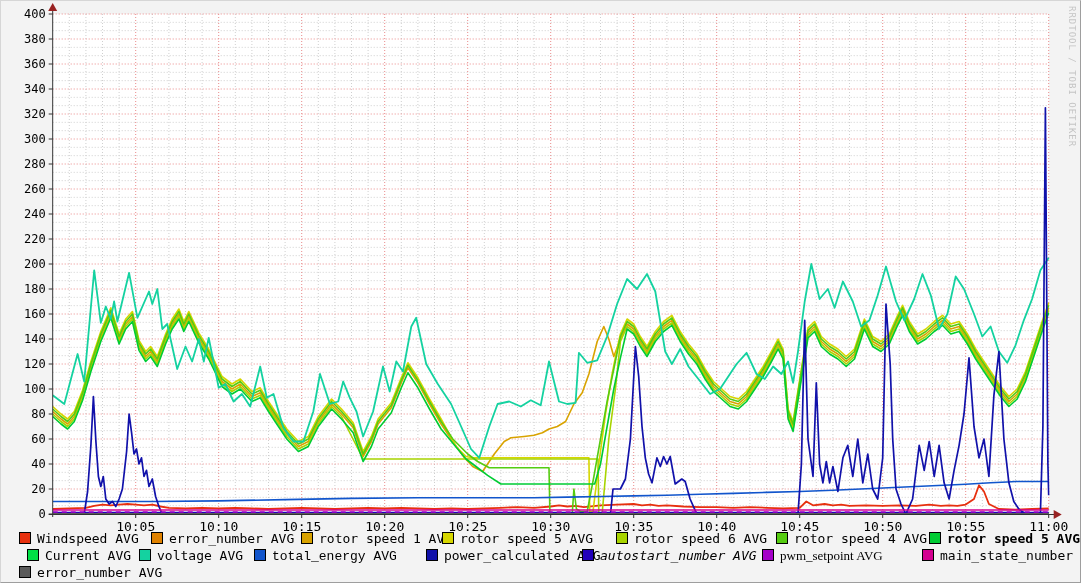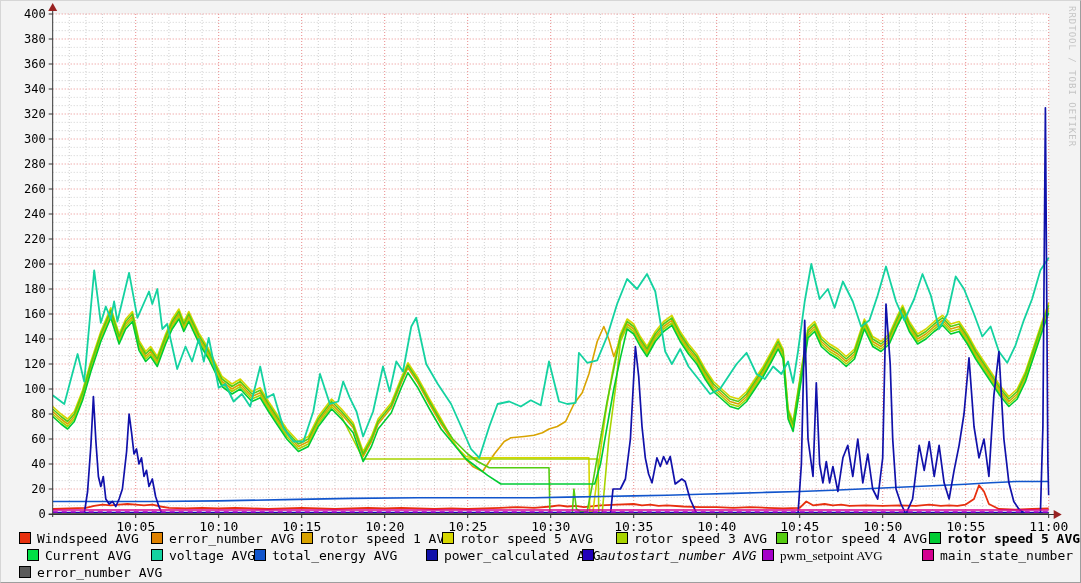--- a/index.html
+++ b/index.html
@@ -244,25 +244,25 @@
         <text x="964.7000000000002" y="530" text-anchor="middle" font-size="13">10:55</text>
         <text x="1047.7" y="530" text-anchor="middle" font-size="13">11:00</text>
       </g>
     </svg>
   <div id="watermark">RRDTOOL / TOBI OETIKER</div>
   <div id="legend">
       <div class="leg-item" style="left: 10px; top: 531px;"><span class="leg-swatch" style="background: rgb(231, 48, 14);"></span><span>Windspeed AVG</span></div>
       <div class="leg-item" style="left: 142px; top: 531px;"><span class="leg-swatch" style="background: rgb(224, 130, 0);"></span><span>error_number AVG</span></div>
       <div class="leg-item" style="left: 292px; top: 531px;"><span class="leg-swatch" style="background: rgb(217, 163, 0);"></span><span>rotor speed 1 AVG</span></div>
       <div class="leg-item" style="left: 433px; top: 531px;"><span class="leg-swatch" style="background: rgb(214, 214, 0);"></span><span>rotor speed 5 AVG</span></div>
-      <div class="leg-item" style="left: 607px; top: 531px;"><span class="leg-swatch" style="background: rgb(168, 212, 0);"></span><span>rotor speed 3 AVG</span></div>
+      <div class="leg-item" style="left: 607px; top: 531px;"><span class="leg-swatch" style="background: rgb(168, 212, 0);"></span><span>rotor speed 6 AVG</span></div>
       <div class="leg-item" style="left: 767px; top: 531px;"><span class="leg-swatch" style="background: rgb(85, 204, 17);"></span><span>rotor speed 4 AVG</span></div>
       <div class="leg-item" style="left: 920px; top: 531px; font-weight: bold;"><span class="leg-swatch" style="background: rgb(0, 204, 51);"></span><span>rotor speed 5 AVG</span></div>
       <div class="leg-item" style="left: 10px; top: 548px; margin-left: 8px;"><span class="leg-swatch" style="background: rgb(0, 224, 69);"></span><span>Current AVG</span></div>
-      <div class="leg-item" style="left: 130px; top: 548px; margin-left: 12px;"><span class="leg-swatch" style="background: rgb(20, 210, 160);"></span><span>voltage AVG</span></div>
-      <div class="leg-item" style="left: 245px; top: 548px;"><span class="leg-swatch" style="background: rgb(17, 85, 204);"></span><span>total_energy AVG</span></div>
+      <div class="leg-item" style="left: 130px; top: 548px;"><span class="leg-swatch" style="background: rgb(20, 210, 160);"></span><span>voltage AVG</span></div>
+      <div class="leg-item" style="left: 245px; top: 548px; font-family: Liberation Mono, monospace;"><span class="leg-swatch" style="background: rgb(17, 85, 204);"></span><span>total_energy AVG</span></div>
       <div class="leg-item" style="left: 417px; top: 548px;"><span class="leg-swatch" style="background: rgb(17, 17, 170);"></span><span>power_calculated AVG</span></div>
       <div class="leg-item" style="left: 573px; top: 548px; font-style: italic;"><span class="leg-swatch" style="background: rgb(34, 0, 187);"></span><span>autostart_number AVG</span></div>
       <div class="leg-item" style="left: 753px; top: 548px; font-family: Liberation Serif, serif;"><span class="leg-swatch" style="background: rgb(164, 0, 200);"></span><span>pwm_setpoint AVG</span></div>
       <div class="leg-item" style="left: 913px; top: 548px;"><span class="leg-swatch" style="background: rgb(212, 0, 144);"></span><span>main_state_number AVG</span></div>
       <div class="leg-item" style="left: 10px; top: 565px;"><span class="leg-swatch" style="background: rgb(90, 90, 90);"></span><span>error_number AVG</span></div>
     </div>
 </div>
 
 </body></html>

